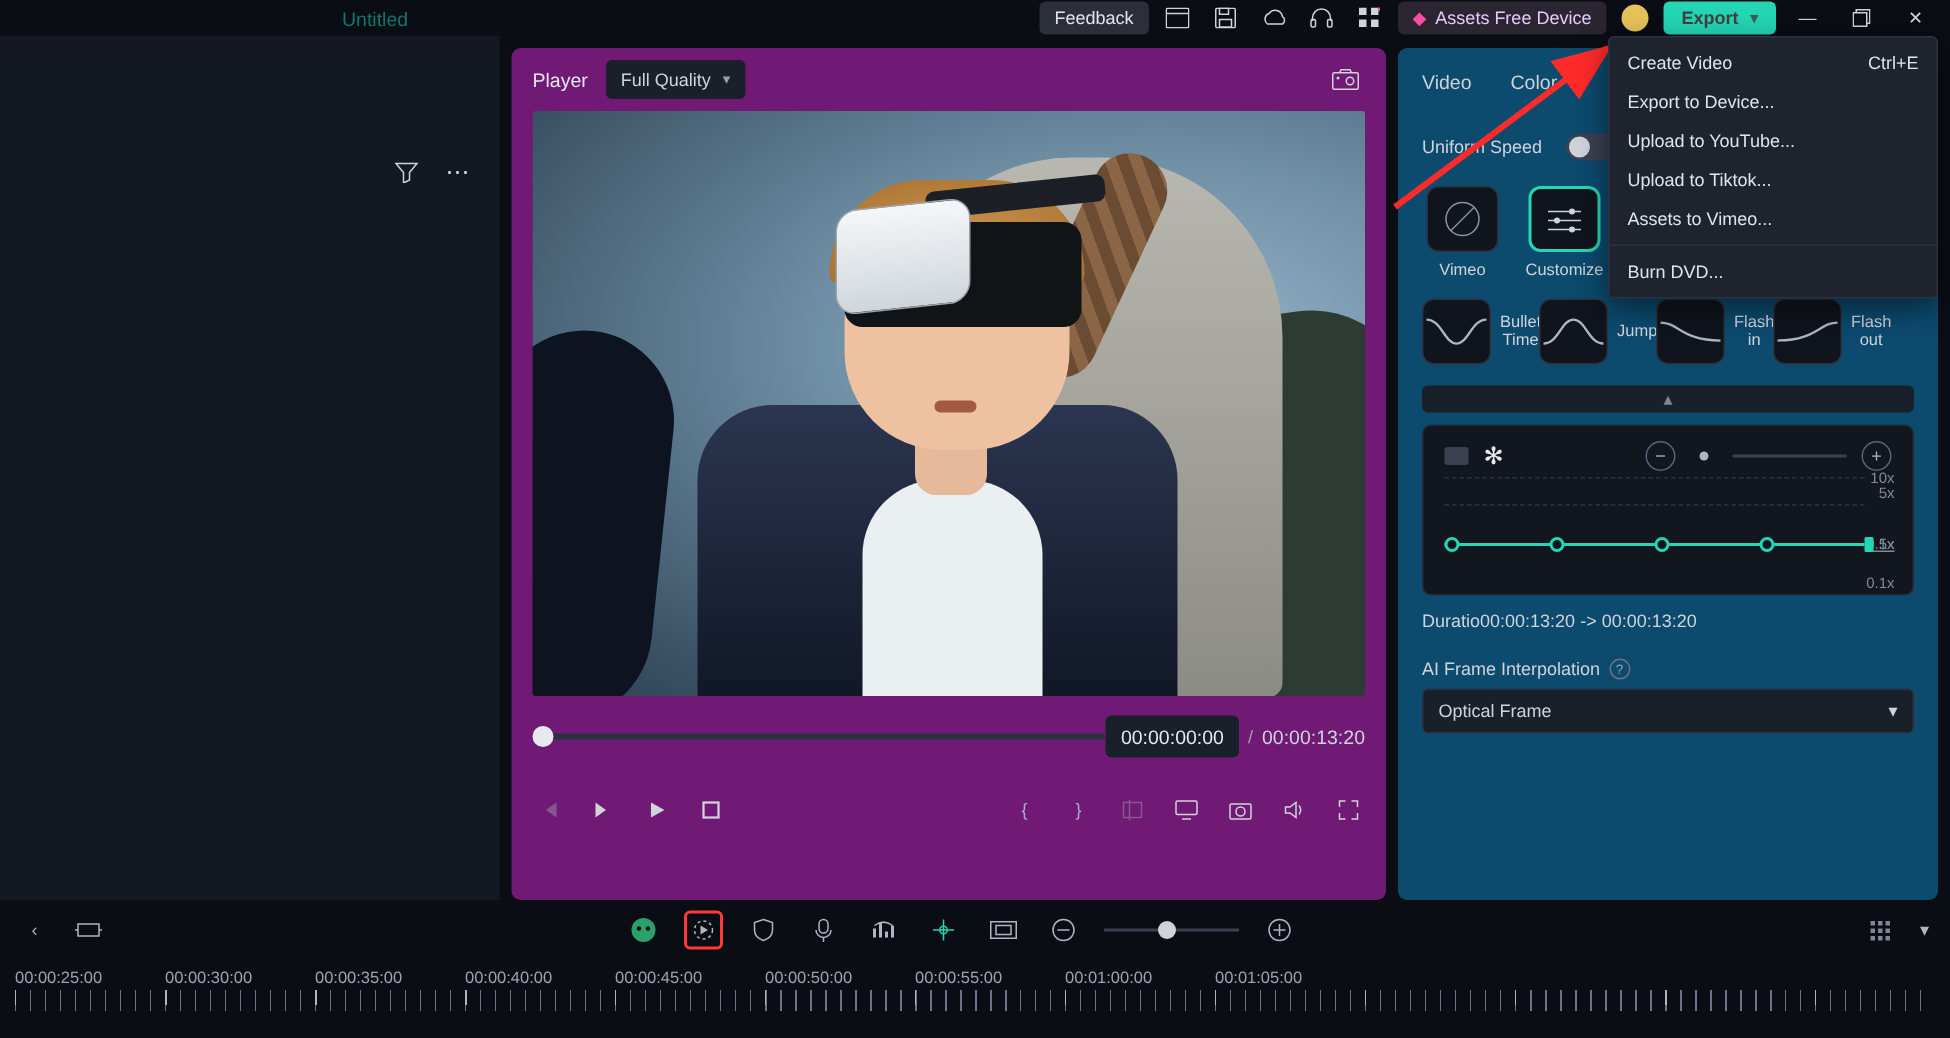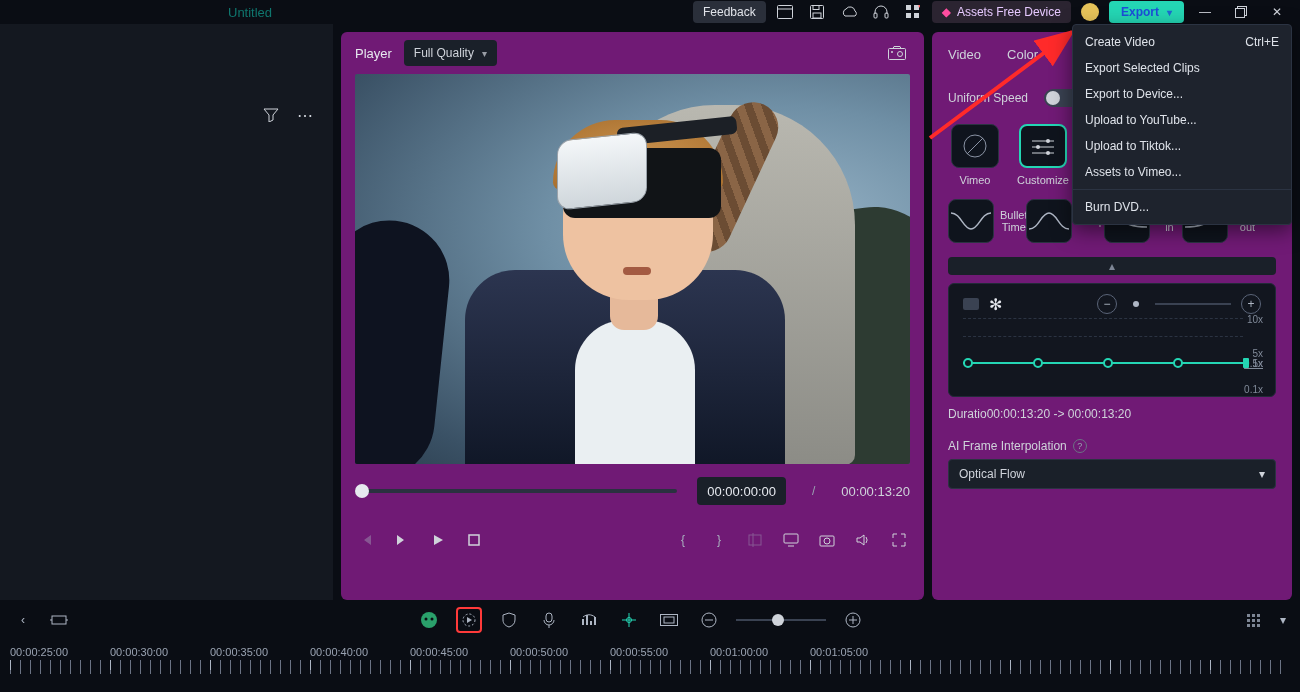--- a/index.html
+++ b/index.html
@@ -8,21 +8,21 @@
   
   .topbar { height: 24px; display: flex; align-items: center; padding: 0 8px; gap: 6px; background: #0a0d14; }
   .topbar .title { margin-left: 220px; color: #0f766e; font-size: 13px; }
   .topbar .spacer { flex: 1; }
   .chip { height: 22px; display: inline-flex; align-items: center; padding: 0 10px; border-radius: 4px; background: #2a2f3a; color: #e1e4ea; font-size: 12px; }
   .icon-btn { width: 26px; height: 22px; display: inline-flex; align-items: center; justify-content: center; color: #cfd3da; border-radius: 4px; }
   .icon-btn.small { width: 24px; }
   .assets-trial { background: #2b2431; color: #e6c9ff; }
   .assets-trial .gem { color: #ff4da0; margin-right: 6px; }
   .circle-icon { width: 18px; height: 18px; border-radius: 50%; background: #e6c35a; display: inline-block; }
-  .export-btn { background: #24d6b4; color: #1d4ed8; height: 22px; display: inline-flex; align-items: center; gap: 8px; padding: 0 12px; border-radius: 4px; font-weight: 600; text-align: right; }
+  .export-btn { background: #24d6b4; color: #404040; height: 22px; display: inline-flex; align-items: center; gap: 8px; padding: 0 12px; border-radius: 4px; font-weight: 600; text-align: right; }
   .export-btn .caret { font-size: 10px; opacity: .8; }
   .win-btn { width: 30px; height: 22px; display: inline-flex; align-items: center; justify-content: center; color: #cfd3da; }
   
   .content { display: flex; height: 576px; }
   .left-panel { width: 333px; background: #141820; display: flex; flex-direction: column; }
   .left-top { height: 74px; }
   .left-toolbar { height: 34px; display: flex; align-items: center; justify-content: flex-end; gap: 10px; padding-right: 16px; }
   .center { flex: 1; display: flex; flex-direction: column; margin: 8px 8px 0 8px; background: #701a75; border-radius: 6px; }
   .player-header { height: 42px; display: flex; align-items: center; padding: 0 14px; gap: 12px; }
   .player-header .lbl { font-size: 13px; color: #e6e9ef; }
@@ -42,31 +42,31 @@
   .preview .kid .neck { position: absolute; bottom: 150px; left: 155px; width: 48px; height: 50px; background: #e6b99a; border-radius: 14px; }
   .preview .kid .head { position: absolute; bottom: 180px; left: 108px; width: 150px; height: 160px; background: #eec2a1; border-radius: 80px 80px 70px 70px; }
   .preview .kid .hair { position: absolute; bottom: 290px; left: 98px; width: 170px; height: 70px; background: radial-gradient(#c9924e, #a86f2e); border-radius: 80px 80px 10px 10px; }
   .preview .kid .mouth { position: absolute; bottom: 205px; left: 168px; width: 28px; height: 8px; background: #a35a42; border-radius: 6px; }
   .preview .kid .vr { position: absolute; bottom: 252px; left: 102px; width: 170px; height: 92px; }
   .preview .kid .vr .visor { position:absolute; left:6px; top:12px; width: 158px; height: 70px; background: #111417; border-radius: 12px; }
   .preview .kid .vr .front { position:absolute; left:0; top:0; width: 90px; height: 70px; background: linear-gradient(#f4f7f9, #cfd6db); border-radius: 14px; transform: skewY(-6deg); border: 1px solid #9aa2aa; }
   .preview .kid .vr .strap { position:absolute; left:60px; top:-14px; width: 120px; height: 18px; background: #1c2026; border-radius: 6px; transform: rotate(-6deg); }
   .preview .arm-left { position:absolute; left:-6%; bottom:-4%; width:120px; height:260px; background:#0e1320; border-radius:60px; transform:rotate(6deg); }
   .preview .arm-right { position:absolute; right:-8%; bottom:-6%; width:150px; height:280px; background:#2d3b32; border-radius:70px; transform:rotate(-8deg); }
-  .seek-row { height: 54px; display: flex; align-items: center; padding: 0 14px; gap: 20px; }
+  .seek-row { height: 54px; display: flex; align-items: center; padding: 0 14px; gap: 0; }
   .seek { flex: 1; height: 4px; background: #2a3140; border-radius: 3px; position: relative; }
   .seek .knob { position: absolute; left: 0; top: -5px; width: 14px; height: 14px; background: #e6e9ef; border-radius: 50%; }
   .time-chip { background: #1a2029; height: 28px; display: inline-flex; align-items: center; padding: 0 10px; border-radius: 4px; color: #e6e9ef; font-size: 13px; }
   .time-sep { color: #9aa3b2; padding: 0 6px; }
   .time-dur { color: #cfd3da; font-size: 13px; }
   .player-controls { height: 44px; display: flex; align-items: center; padding: 0 14px; gap: 14px; }
   .player-controls .spacer { flex: 1; }
   .ctrl-ico { width: 22px; height: 22px; display: inline-flex; align-items: center; justify-content: center; color: #a9b1bf; }
   
-  .right-panel { width: 360px; background: #701a75; margin: 8px 8px 0 0; border-radius: 6px; position: relative; }
+  .right-panel { width: 360px; background: #0c4a6e; margin: 8px 8px 0 0; border-radius: 6px; position: relative; }
   .tabs { height: 44px; display: flex; align-items: center; gap: 26px; padding: 0 16px; color: #cdd2da; font-size: 13px; }
   .uniform-row { height: 44px; display: flex; align-items: center; gap: 16px; padding: 0 16px; }
   .toggle { width: 36px; height: 18px; background: #3a4252; border-radius: 10px; position: relative; }
   .toggle .knob { position: absolute; left: 2px; top: 2px; width: 14px; height: 14px; background: #cfd3da; border-radius: 50%; }
   .presets { display: flex; gap: 14px; padding: 4px 16px 8px; }
   .preset { width: 54px; display: flex; flex-direction: column; align-items: center; gap: 6px; }
   .preset .box { width: 48px; height: 44px; background: #0f141d; border: 1px solid #2b3342; border-radius: 8px; display: flex; align-items: center; justify-content: center; }
   .preset.active .box { border: 2px solid #24d6b4; }
   .preset .lbl { font-size: 11px; color: #cfd3da; text-align: center; line-height: 1.2; }
   .presets2 { display: flex; gap: 22px; padding: 4px 16px 8px; }
@@ -77,21 +77,21 @@
   .speed-box { margin: 0 16px; background: #12161f; border: 1px solid #222a38; border-radius: 6px; padding: 10px 14px 8px; position: relative; }
   .speed-top { display: flex; align-items: center; gap: 10px; }
   .speed-top .sq { width: 16px; height: 12px; background: #3a4252; border-radius: 2px; }
   .speed-top .flake { font-size: 16px; color: #e6e9ef; }
   .speed-top .spacer { flex: 1; }
   .minus, .plus { width: 20px; height: 20px; border: 1px solid #5a6478; border-radius: 50%; display: inline-flex; align-items: center; justify-content: center; color: #aeb6c4; font-size: 12px; }
   .mini-dot { width: 6px; height: 6px; background: #aeb6c4; border-radius: 50%; margin: 0 6px; }
   .mini-track { width: 76px; height: 2px; background: #3a4252; }
   .speed-scale { position: relative; height: 74px; }
   .speed-scale .label { position: absolute; right: -2px; font-size: 10px; color: #808a99; }
-  .speed-scale .l10 { top: 0; } .speed-scale .l5 { top: 34px; } .speed-scale .l1 { top: 44px; } .speed-scale .l05 { top: 44px; text-decoration: underline; } .speed-scale .l01 { top: 70px; }
+  .speed-scale .l10 { top: 0; } .speed-scale .l5 { top: 10px; } .speed-scale .l1 { top: 44px; } .speed-scale .l05 { top: 44px; text-decoration: underline; } .speed-scale .l01 { top: 70px; }
   .speed-scale .line { position:absolute; left:0; right:18px; border-top:1px dashed #2b3342; }
   .speed-scale .ln10{top:4px;} .speed-scale .ln5{top:22px;} .speed-scale .ln1{top:48px;} 
   .speed-track { position: absolute; left:0; right: 18px; top: 48px; height: 2px; background: #24d6b4; }
   .speed-track .node { position: absolute; top: -4px; width: 10px; height: 10px; background: #0f141d; border: 2px solid #24d6b4; border-radius: 50%; }
   .speed-track .n1{left:0%;} .speed-track .n2{left:25%;} .speed-track .n3{left:50%;} .speed-track .n4{left:75%;} .speed-track .end{left:100%; background:#24d6b4; border:none; width:6px; height:10px; border-radius:1px;}
   .duration-row { padding: 10px 16px; font-size: 12px; color: #cfd3da; }
   .aifi { padding: 8px 16px 6px; font-size: 12px; color: #cfd3da; display:flex; align-items:center; gap:6px; }
   .aifi .q { width:14px; height:14px; border:1px solid #6b7384; border-radius:50%; display:inline-flex; align-items:center; justify-content:center; font-size:9px; color:#9aa3b2;}
   .combo { margin: 0 16px; height: 30px; background: #1a2029; border: 1px solid #2b3342; border-radius: 4px; display:flex; align-items:center; padding:0 10px; justify-content:space-between; color:#cfd3da; }
   
@@ -316,23 +316,20 @@
           </defs>
         <line x1="8" y1="112" x2="150" y2="6" stroke="#ff2a2a" stroke-width="4" marker-end="url(#ah)"></line>
       </svg>
 
       <div class="export-menu">
         <div class="item">
             <span>Create Video</span>
             <span>Ctrl+E</span>
           </div>
         <div class="item">
-            <span>Export Selected Clips</span>
-          </div>
-        <div class="item">
             <span>Export to Device...</span>
           </div>
         <div class="item">
             <span>Upload to YouTube...</span>
           </div>
         <div class="item">
             <span>Upload to Tiktok...</span>
           </div>
         <div class="item">
             <span>Assets to Vimeo...</span>
@@ -448,21 +445,21 @@
 
       <div class="duration-row">
         <span>Duratio</span><span>00:00:13:20</span><span> -&gt; </span><span>00:00:13:20</span>
       </div>
 
       <div class="aifi">
         <span>AI Frame Interpolation</span>
         <span class="q">?</span>
       </div>
       <div class="combo">
-        <span>Optical Flow</span>
+        <span>Optical Frame</span>
         <span>▾</span>
       </div>
     </div>
   </div>
 
   <div class="toolbar-row">
     <div class="left-icons">
       <span class="tool-ico">‹</span>
       <span class="tool-ico">
           <svg width="20" height="14">

